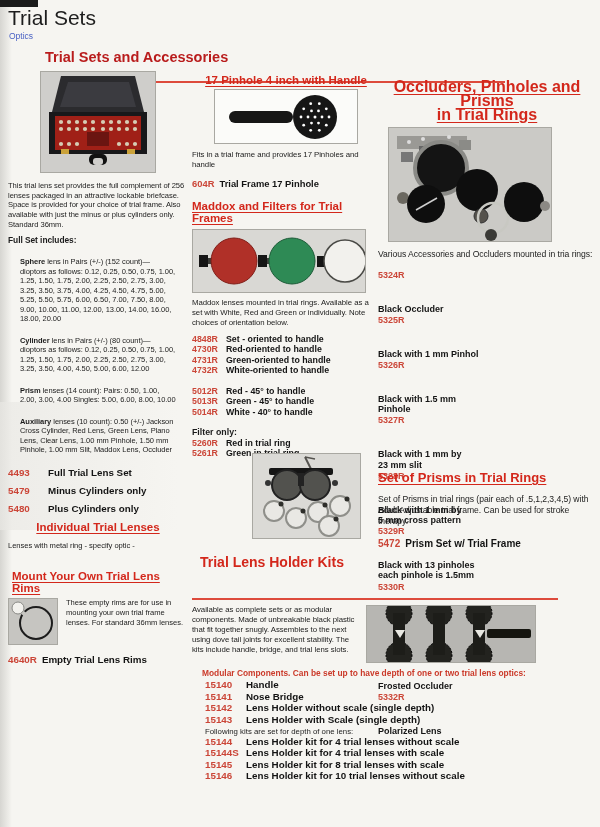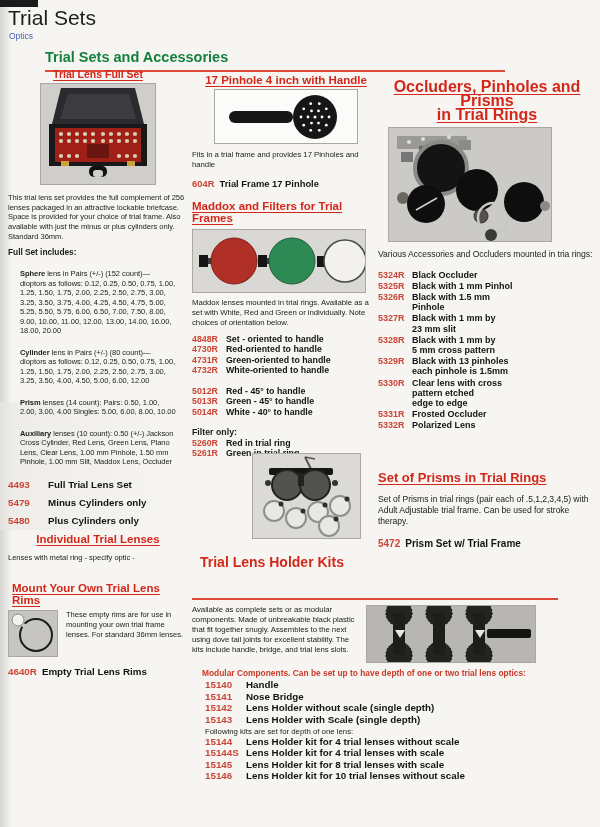--- a/index.html
+++ b/index.html
@@ -11,22 +11,22 @@
   .edge-shade { position:absolute; left:0; top:0; width:12px; height:827px;
     background:linear-gradient(to right, rgba(120,120,115,.25), rgba(120,120,115,0)); }
   .corner-strip { position:absolute; left:0; top:0; width:38px; height:7px; background:#1b1b1b; }
   .blotch { position:absolute; left:0; top:402px; width:178px; height:128px;
     background:linear-gradient(to right,#e9e8e4,rgba(233,232,228,0)); opacity:.7; }
 
   .pg-title { position:absolute; left:8px; top:6px; font-size:21px; color:#1d1d1d; }
   .pg-cat   { position:absolute; left:9px; top:31px; font-size:8.5px; color:#4a62c4; }
 
   .main-title { position:absolute; left:45px; top:49px; width:460px;
-    font-size:14.5px; font-weight:bold; color:#15803d;
-    border-bottom:2px solid #dd4a3c; padding-bottom:5px; }
+    font-size:14.5px; font-weight:bold; color:#b91c1c;
+    border-bottom:2px solid #dd4a3c; padding-bottom:16px; }
 
   .col { position:absolute; }
   .col-left  { left:8px;   top:68px; width:180px; }
   .col-mid   { left:192px; top:74px; width:188px; }
   .col-right { left:378px; top:80px; width:218px; }
   .sec-prisms { position:absolute; left:378px; top:470px; width:218px; }
   .sec-holder { position:absolute; left:192px; top:542px; width:366px; }
   .glasses-pos { position:absolute; left:252px; top:453px; }
 
   .h-red { color:#d3271b; font-weight:bold; text-decoration:underline; text-underline-offset:2px; }
@@ -45,21 +45,21 @@
   .row { display:flex; font-weight:bold; }
   .num { color:#cb4638; flex:0 0 auto; }
   .lbl { color:#141414; white-space:pre-line; }
 
   .list-left .row { font-size:9.8px; margin-bottom:7px; }
   .list-left .num { flex-basis:40px; }
 
   .list-mid .row { font-size:8.8px; line-height:10.6px; }
   .list-mid .num { flex-basis:34px; }
 
-  .list-right .row { font-size:9px; line-height:10.2px; margin-bottom:1px; }
+  .list-right .row { font-size:9px; line-height:10.2px; margin-bottom:1px;flex-direction:column; }
   .list-right .num { flex-basis:34px; }
 
   .list-bottom .row { font-size:9.8px; line-height:10.6px; margin:0 0 1px 13px; }
   .list-bottom .num { flex-basis:41px; }
 
   .inline-item { font-size:9.8px; font-weight:bold; }
   .inline-item .num { margin-right:5px; }
 
   .rims-flex { display:flex; margin-top:4px; }
   .holder-flex { display:flex; margin-top:5px; justify-content:space-between; }
@@ -75,21 +75,20 @@
 <div class="page">
   <div class="edge-shade"></div>
   <div class="corner-strip"></div>
   <div class="blotch"></div>
 
   <div class="pg-title">Trial Sets</div>
   <div class="pg-cat">Optics</div>
   <div class="main-title">Trial Sets and Accessories</div>
 
   <section class="col col-left">
-    <h2 class="h-red h-c h-s">Trial Lens Full Set</h2>
 
     <svg class="photo ph-center" width="114" height="100" viewBox="0 0 114 100">
       <rect x="0" y="0" width="114" height="100" fill="#cfcecb"></rect>
       <polygon points="20,4 94,4 103,40 11,40" fill="#2b2b2e"></polygon>
       <polygon points="27,10 88,10 95,35 19,35" fill="#3b3b40"></polygon>
       <rect x="8" y="40" width="98" height="42" fill="#18181a"></rect>
       <rect x="14" y="44" width="86" height="34" fill="#a02017"></rect>
       <g fill="#d6cdb4">
         <circle cx="20" cy="50" r="2.1"></circle>
           <circle cx="28" cy="50" r="2.1"></circle>

